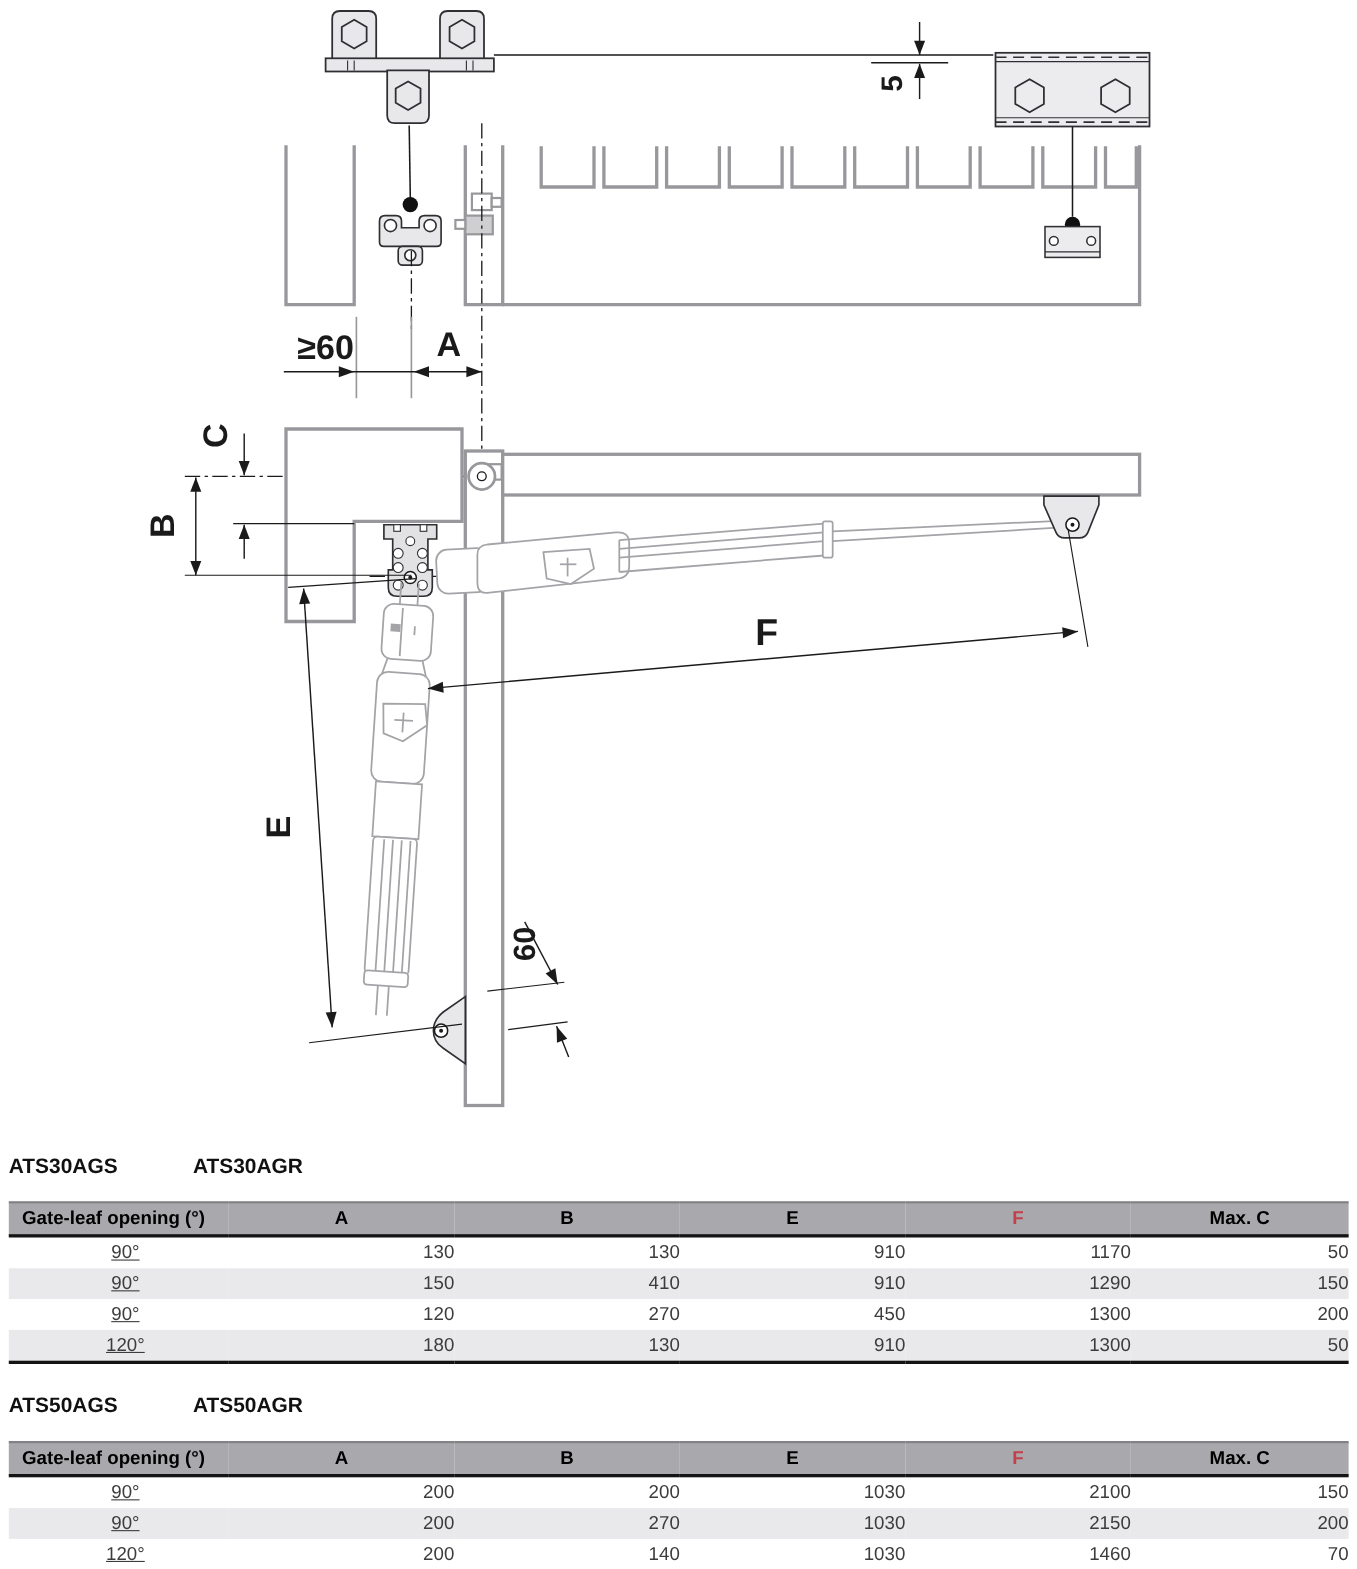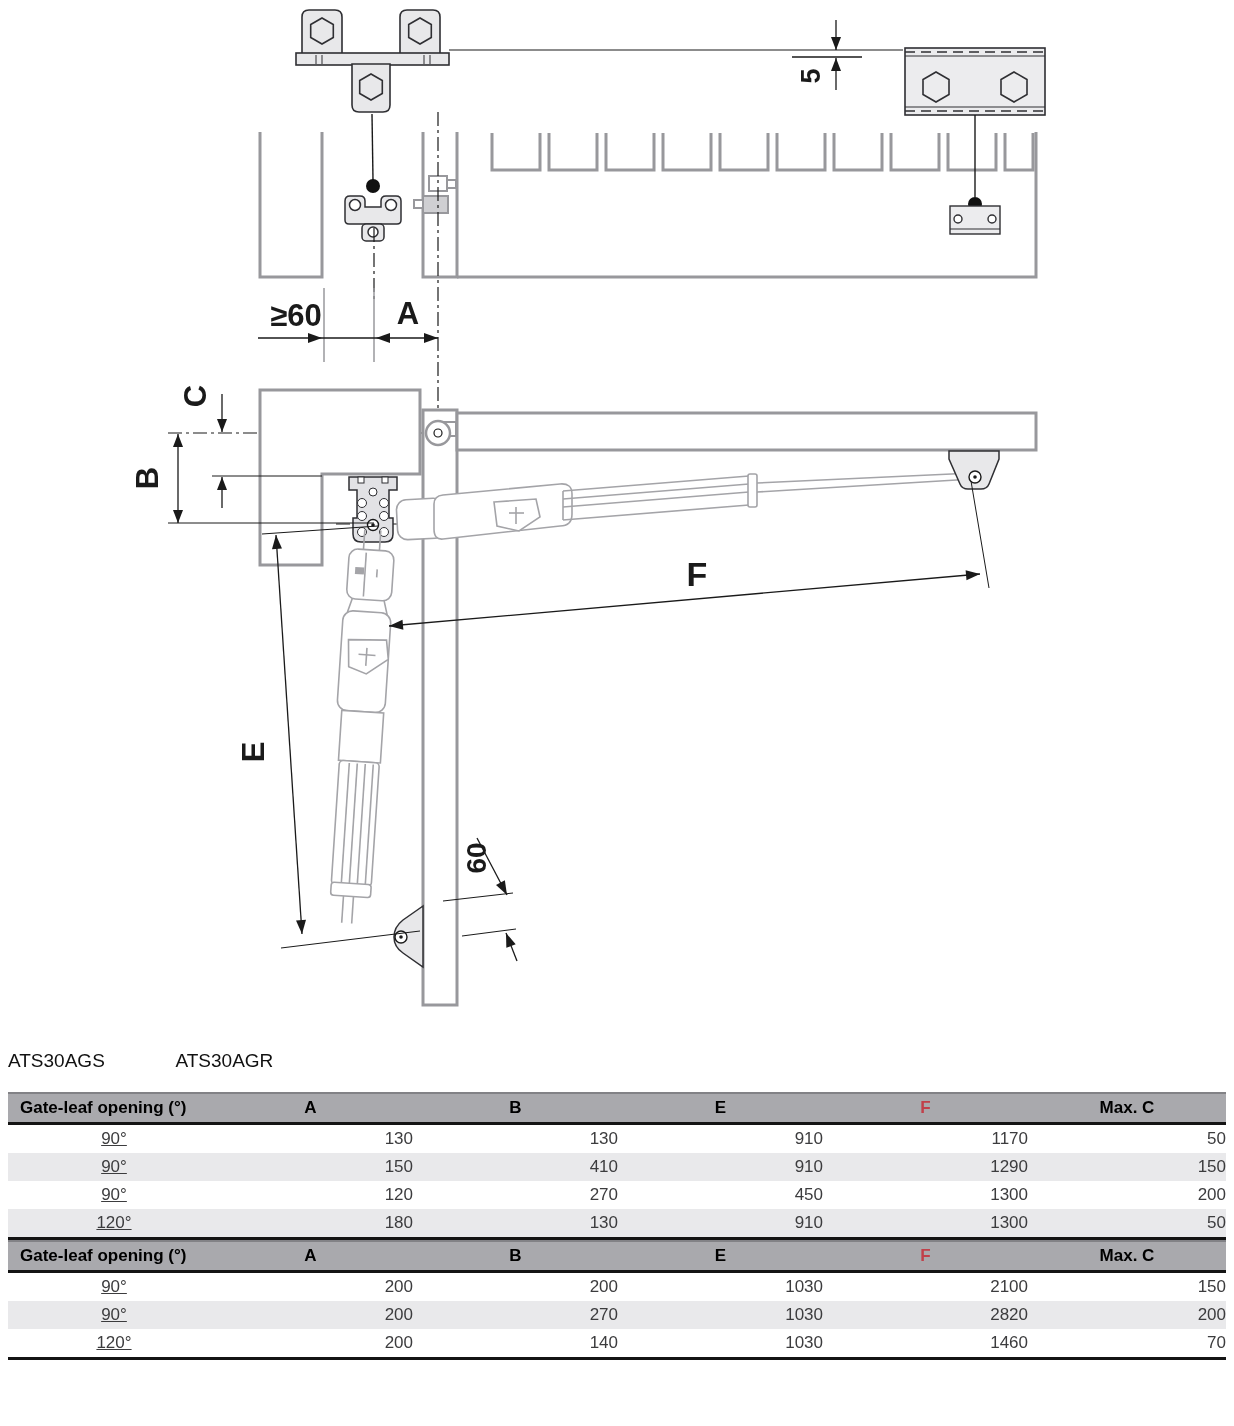--- a/index.html
+++ b/index.html
@@ -1,20 +1,20 @@
 <!DOCTYPE html>
 <html><head>
 <meta charset="utf-8">
 <style>
   html,body{margin:0;padding:0;background:#fff;width:1234px;font-family:"Liberation Sans",sans-serif;}
   .page{width:1234px;height:1426px;position:relative;background:#fff;overflow:hidden;}
   .diagram{width:1234px;height:1040px;display:block;}
   svg text{font-family:"Liberation Sans","DejaVu Sans",sans-serif;font-weight:bold;fill:#1a1a1a;}
   .titles{margin:10px 8px 20px 8px;height:22px;}
-  .titles span{display:inline-block;font-size:19px;font-weight:normal;color:#111;}
+  .titles span{display:inline-block;font-size:19px;font-weight:bold;color:#111;}
   .titles .t1{width:163px;}
   .dtable{width:1218px;margin:0 8px;border-collapse:collapse;table-layout:fixed;
           border-bottom:3px solid #141414;font-size:17px;}
   .dtable thead tr{background:#a9a9ad;border-top:2px solid #828286;border-bottom:3px solid #141414;}
   .dtable th{height:28px;font-weight:bold;color:#000000;text-align:center;padding:0;}
   .dtable th.first{text-align:left;padding-left:12px;}
   .dtable td{height:28px;color:#3c3c3e;text-align:right;padding:0;}
   .dtable td.first{text-align:center;padding-left:12px;text-decoration:underline;}
   .dtable tbody tr:nth-child(even){background:#e9e9eb;}
   .tbl2{margin-top:28px;}
@@ -303,20 +303,24 @@
           <td class="first">120°</td>
           <td>180</td>
           <td>130</td>
           <td>910</td>
           <td>1300</td>
           <td>50</td>
         </tr>
       </tbody>
 </table>
 
+<div class="titles tbl2">
+  <span class="t1">ATS50AGS</span>
+  <span class="t2">ATS50AGR</span>
+</div>
 <table class="dtable">
   <colgroup>
         <col style="width:200px">
         <col style="width:205px">
         <col style="width:205px">
         <col style="width:205px">
         <col style="width:205px">
         <col style="width:198px">
       </colgroup>
   <thead>
@@ -336,21 +340,21 @@
           <td>200</td>
           <td>1030</td>
           <td>2100</td>
           <td>150</td>
         </tr>
         <tr>
           <td class="first">90°</td>
           <td>200</td>
           <td>270</td>
           <td>1030</td>
-          <td>2820</td>
+          <td>2150</td>
           <td>200</td>
         </tr>
         <tr>
           <td class="first">120°</td>
           <td>200</td>
           <td>140</td>
           <td>1030</td>
           <td>1460</td>
           <td>70</td>
         </tr>

